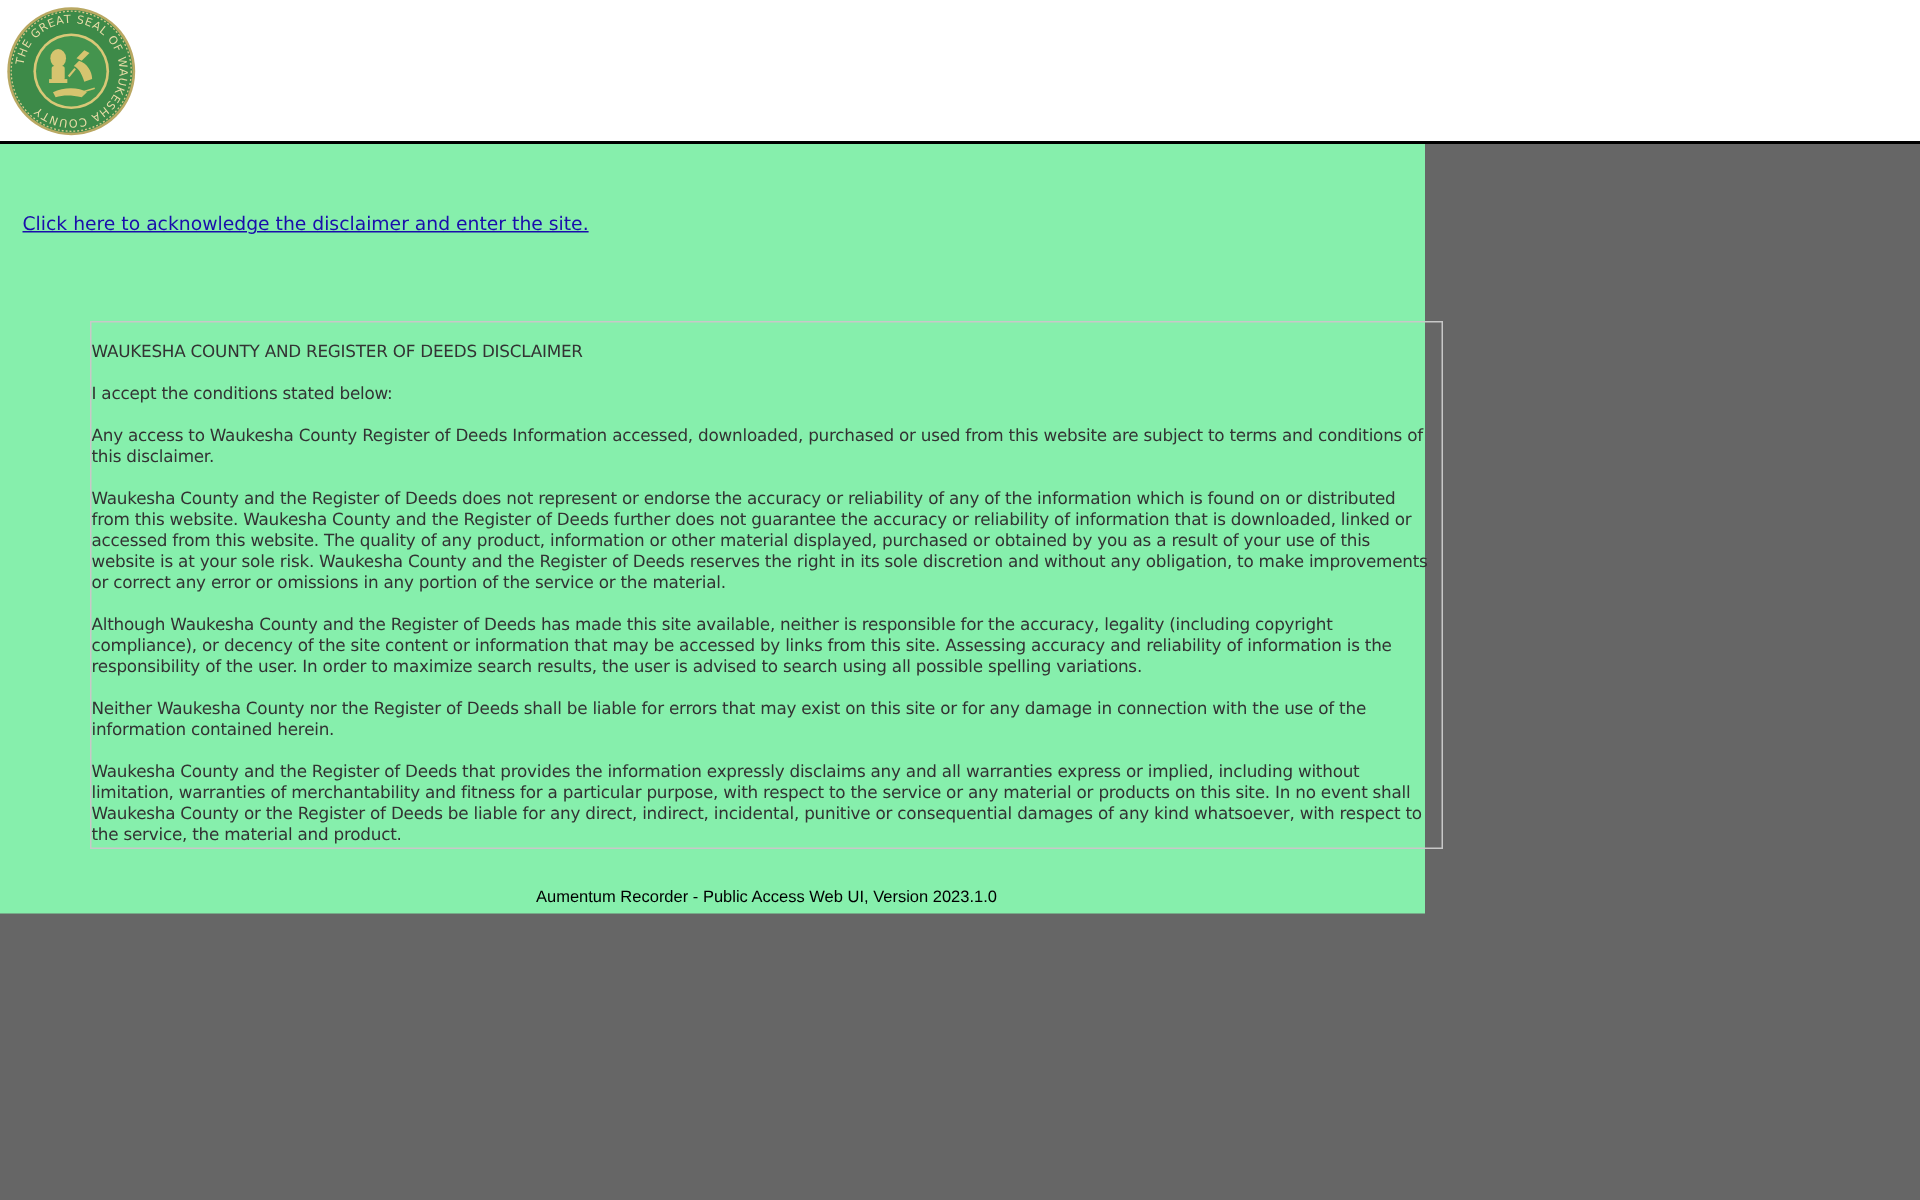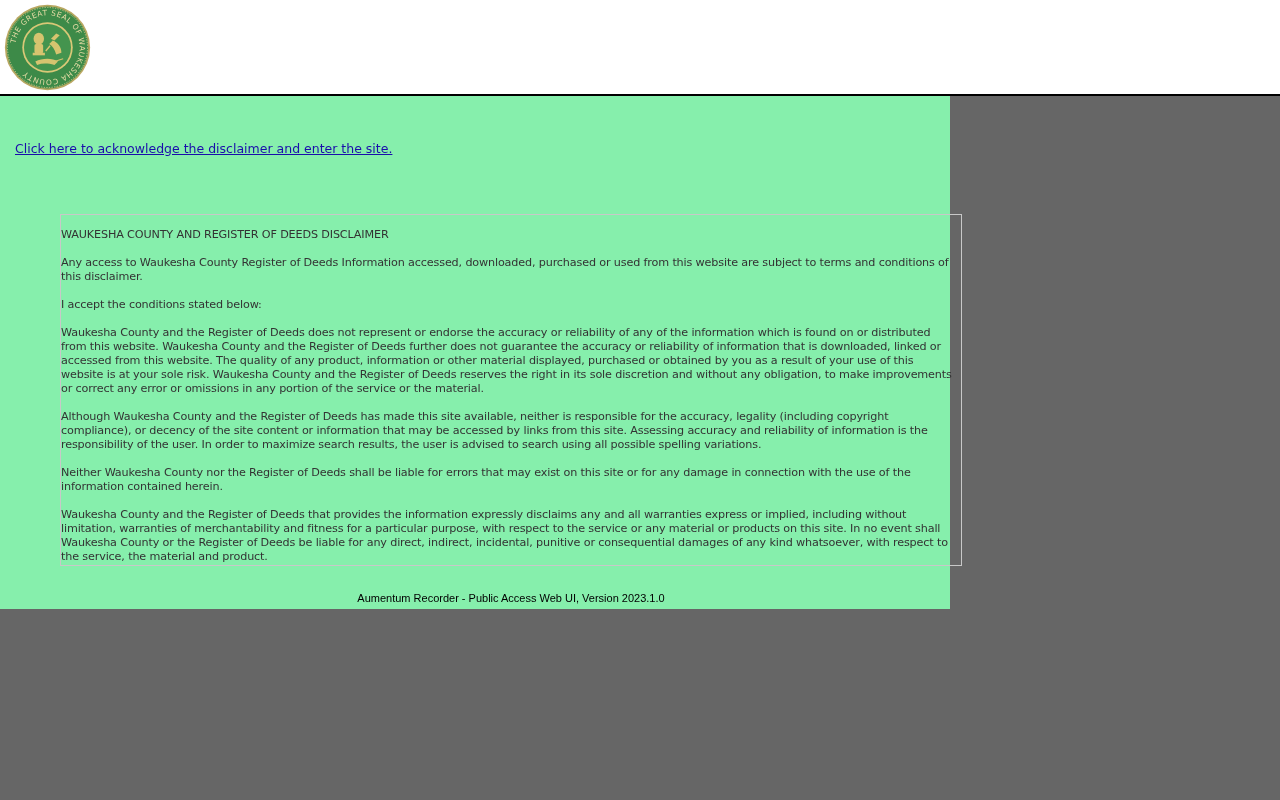--- a/index.html
+++ b/index.html
@@ -137,22 +137,22 @@
     <line x1="58" y1="66" x2="68" y2="63" stroke="#d6c46f" stroke-width="1.2"></line>
   </svg>
 </div>
 
 <div class="content">
   <a class="enter-link">Click here to acknowledge the disclaimer and enter the site.</a>
 
   <div class="disclaimer-box">
     <div class="disclaimer-inner">
       <p>WAUKESHA COUNTY AND REGISTER OF DEEDS DISCLAIMER</p>
+      <p>I accept the conditions stated below:</p>
       <p>Any access to Waukesha County Register of Deeds Information accessed, downloaded, purchased or used from this website are subject to terms and conditions of this disclaimer.</p>
-      <p>I accept the conditions stated below:</p>
       <p>Waukesha County and the Register of Deeds does not represent or endorse the accuracy or reliability of any of the information which is found on or distributed from this website. Waukesha County and the Register of Deeds further does not guarantee the accuracy or reliability of information that is downloaded, linked or accessed from this website. The quality of any product, information or other material displayed, purchased or obtained by you as a result of your use of this website is at your sole risk. Waukesha County and the Register of Deeds reserves the right in its sole discretion and without any obligation, to make improvements or correct any error or omissions in any portion of the service or the material.</p>
       <p>Although Waukesha County and the Register of Deeds has made this site available, neither is responsible for the accuracy, legality (including copyright compliance), or decency of the site content or information that may be accessed by links from this site. Assessing accuracy and reliability of information is the responsibility of the user. In order to maximize search results, the user is advised to search using all possible spelling variations.</p>
       <p>Neither Waukesha County nor the Register of Deeds shall be liable for errors that may exist on this site or for any damage in connection with the use of the information contained herein.</p>
       <p>Waukesha County and the Register of Deeds that provides the information expressly disclaims any and all warranties express or implied, including without limitation, warranties of merchantability and fitness for a particular purpose, with respect to the service or any material or products on this site. In no event shall Waukesha County or the Register of Deeds be liable for any direct, indirect, incidental, punitive or consequential damages of any kind whatsoever, with respect to the service, the material and product.</p>
     </div>
   </div>
 
   <div class="footer">
     <div>Aumentum Recorder - Public Access Web UI, Version 2023.1.0</div>
   </div>

